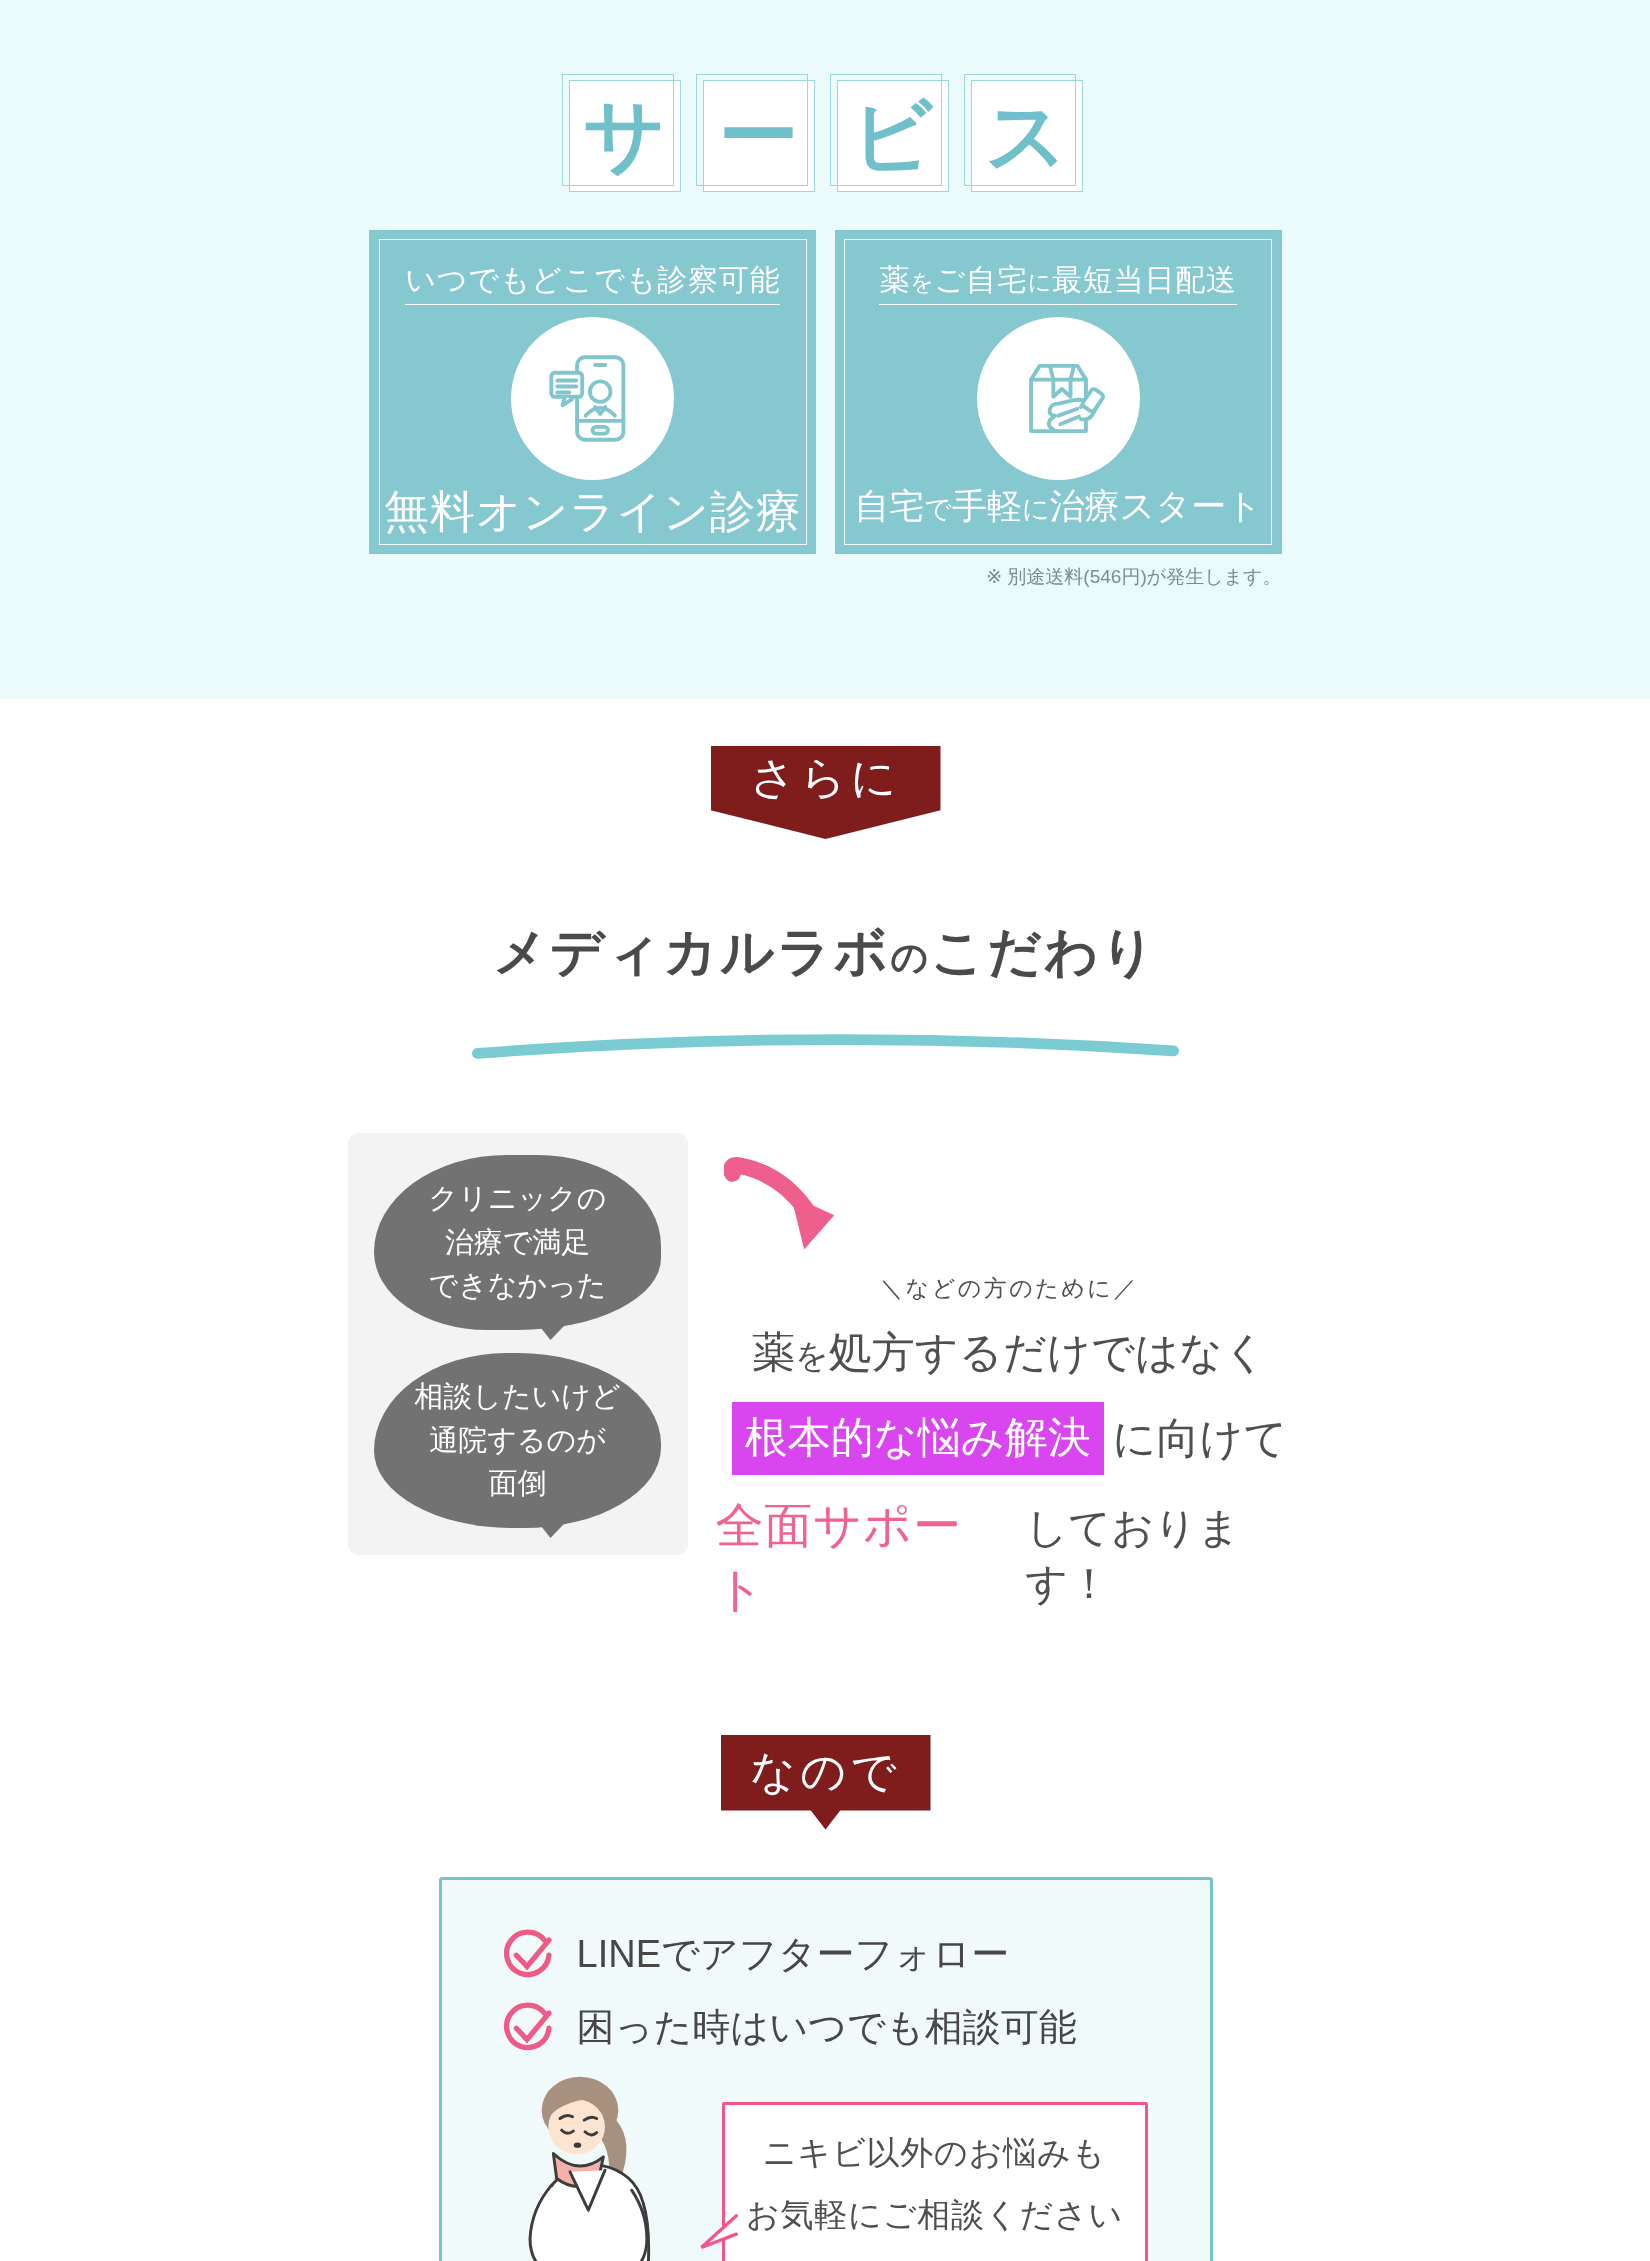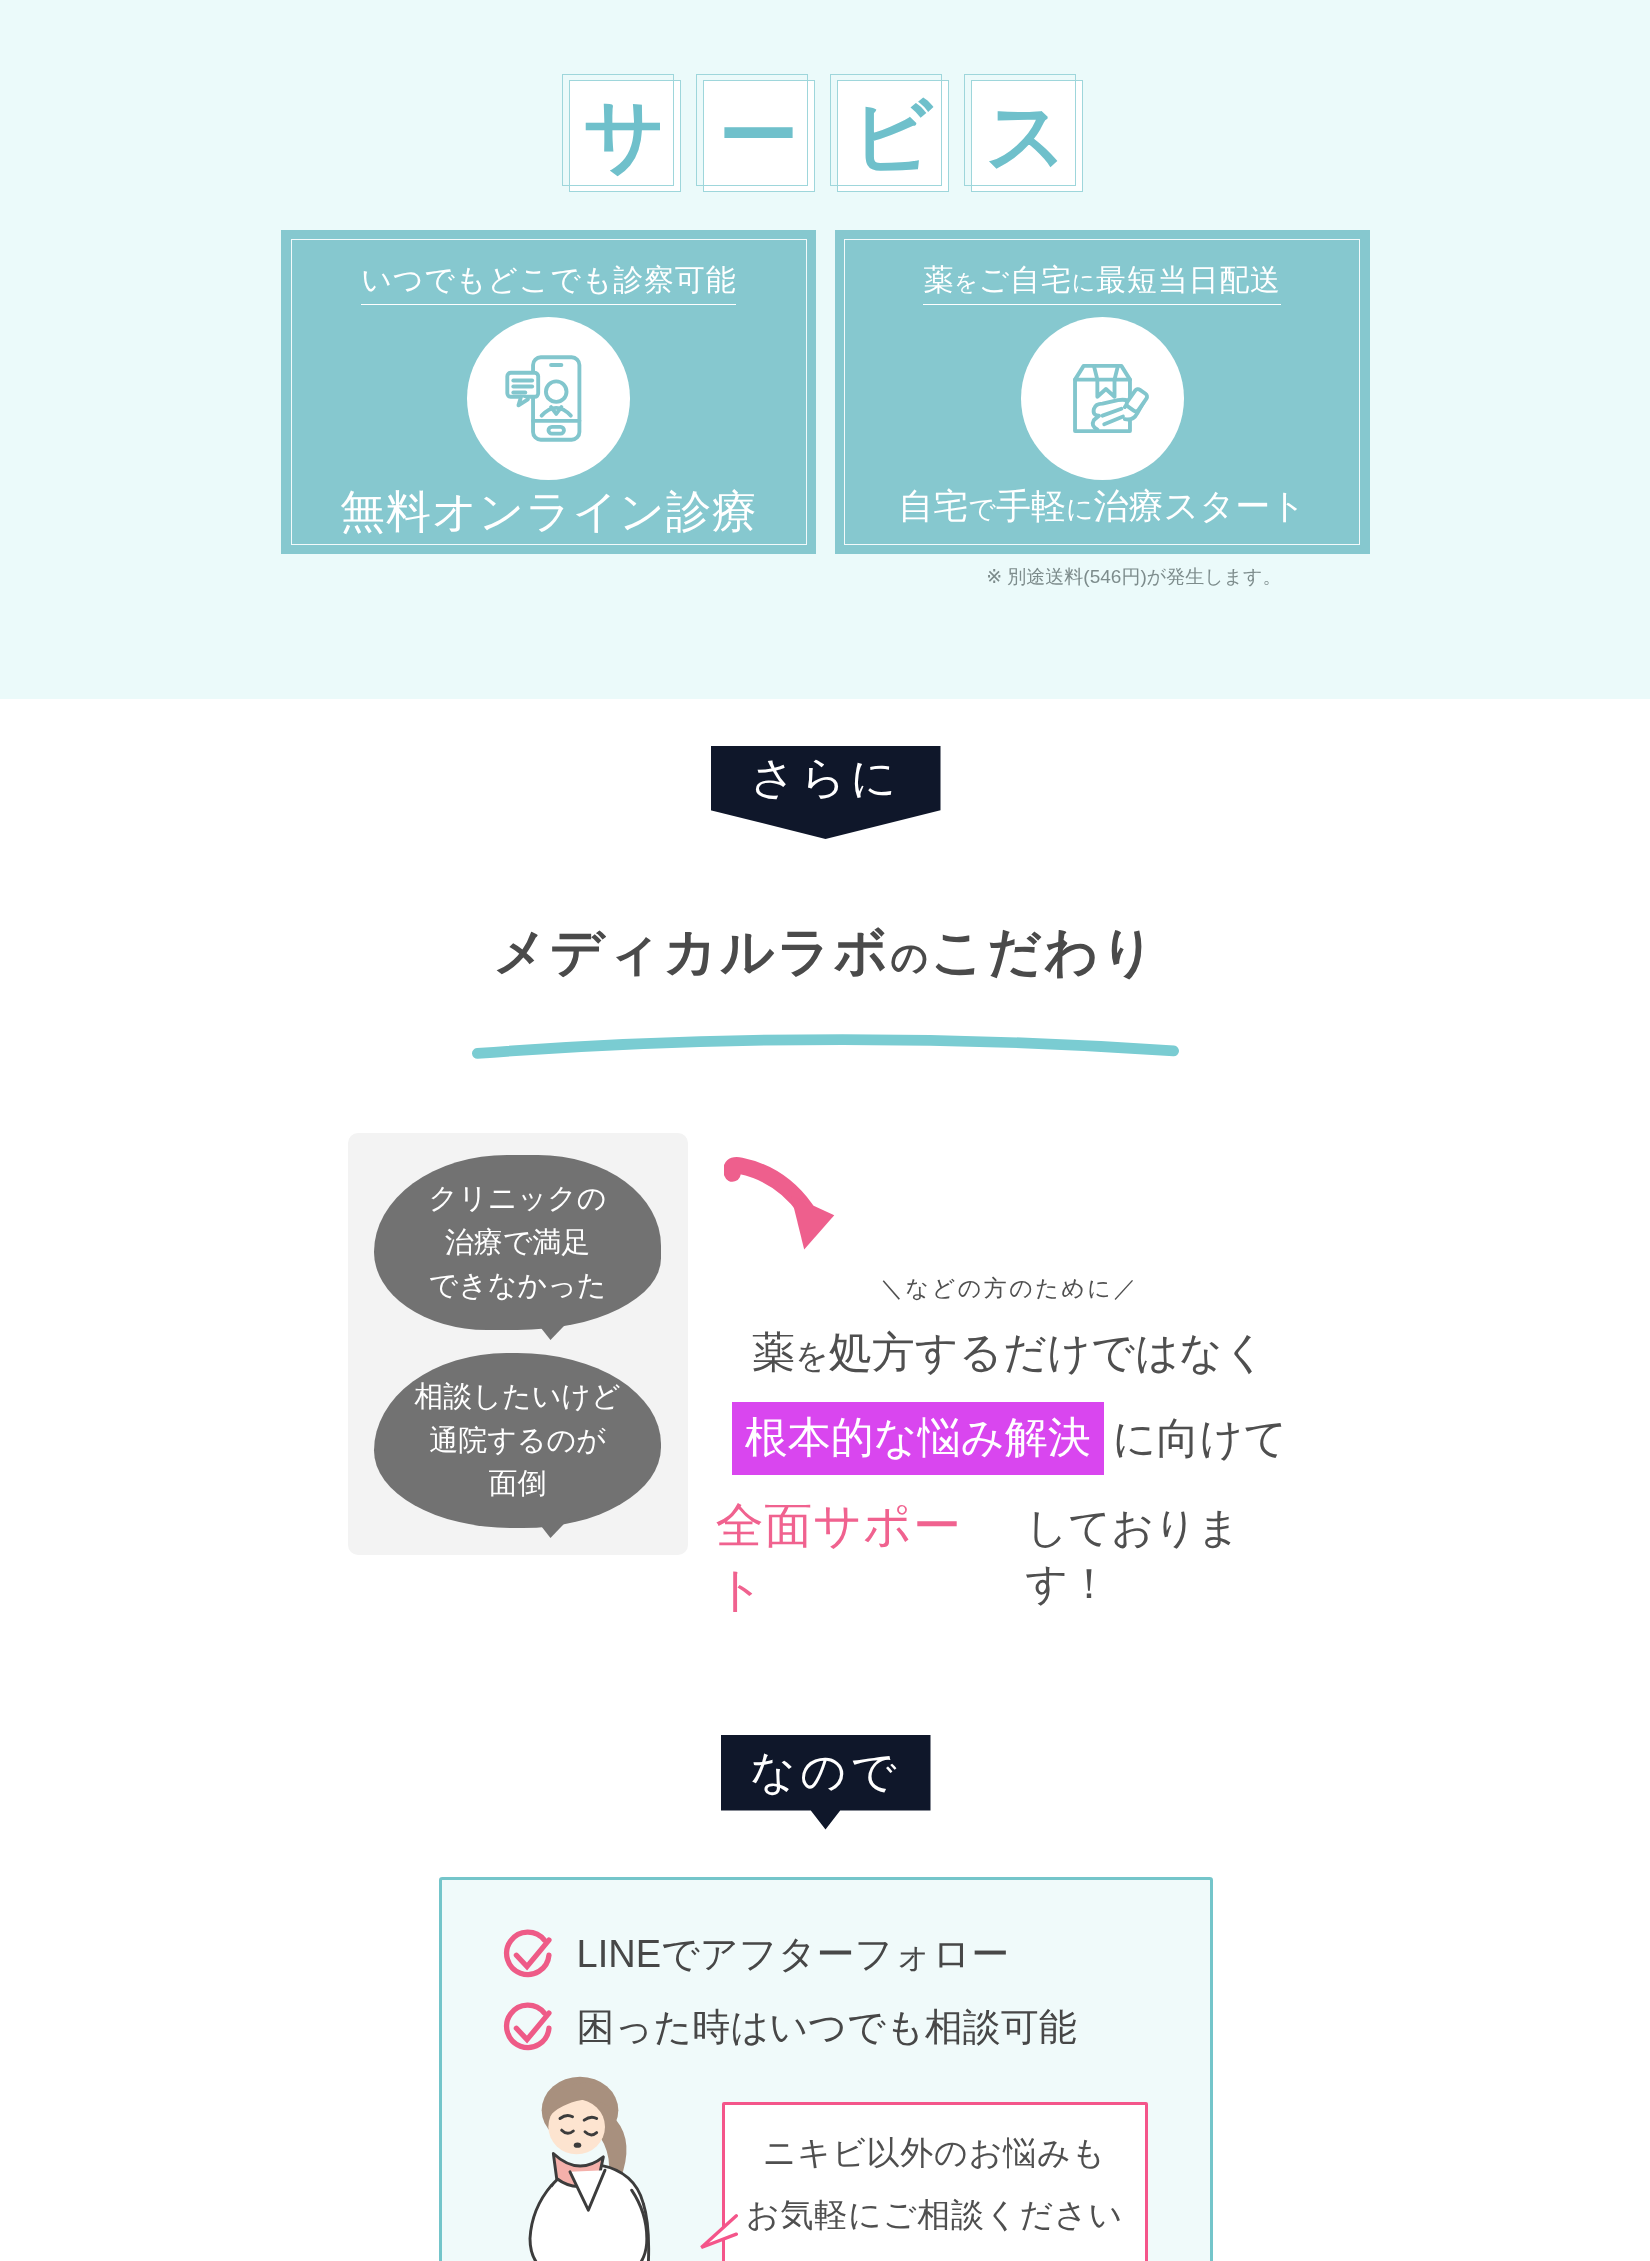--- a/index.html
+++ b/index.html
@@ -9,35 +9,35 @@
   
   .service-section{height:699px;background:#ebfafa;}
   .service-title{padding-top:80px;display:flex;justify-content:center;gap:22px;}
   .char-box{position:relative;width:110px;height:110px;background:#fff;border:1.7px solid #9ed6db;
     display:flex;align-items:center;justify-content:center;
     font-size:80px;font-weight:600;color:#6fc0cb;line-height:1;}
   .char-box::before{content:"";position:absolute;top:-7.5px;left:-7.5px;width:100%;height:100%;
     border:1.7px solid #9ed6db;pointer-events:none;}
 
   .cards{margin-top:38px;display:flex;justify-content:center;gap:18.3px;}
-  .card{position:relative;width:535px;height:324px;background:#86c8cf;text-align:center;box-sizing:border-box;}
+  .card{position:relative;width:447px;height:324px;background:#86c8cf;text-align:center;box-sizing:border-box;}
   .card::after{content:"";position:absolute;inset:9.2px;border:1.7px solid rgba(255,255,255,.9);pointer-events:none;}
   .card-label{display:inline-block;margin-top:33px;color:#fff;font-size:30px;letter-spacing:0.8px;
     border-bottom:1.7px solid #fff;padding-bottom:6.7px;line-height:1.15;}
   .card-label .sm{font-size:23px;}
   .card-circle{width:163px;height:163px;border-radius:50%;background:#fff;margin:11.7px auto 0;
     display:flex;align-items:center;justify-content:center;}
   .card-caption{color:#fff;margin-top:6.7px;line-height:1.1;}
   .caption-online{font-size:45px;letter-spacing:0.8px;}
   .caption-delivery{font-size:35px;}
   .caption-delivery .sm{font-size:27px;}
   .shipping-note{width:912px;margin:10px auto 0;text-align:right;font-size:19px;color:#7d8c8c;}
 
   
-  .badge{margin:0 auto;background:#0f172a;color:#fff;font-size:45px;letter-spacing:4.2px;
+  .badge{margin:0 auto;background:#7f1d1d;color:#fff;font-size:45px;letter-spacing:4.2px;
     display:flex;align-items:center;justify-content:center;box-sizing:border-box;}
   .badge-sarani{width:230px;height:93px;clip-path:polygon(0 0,100% 0,100% 69%,50% 100%,0 69%);
     padding-bottom:30px;margin-top:47px;}
   .badge-nanode{width:210px;height:95px;clip-path:polygon(0 0,100% 0,100% 80%,57% 80%,50% 100%,43% 80%,0 80%);
     padding-bottom:20px;margin-top:113px;}
 
   
   .feature-title{margin-top:83px;text-align:center;font-size:53px;font-weight:700;color:#4a4a4a;
     letter-spacing:2.5px;line-height:1.15;}
   .feature-title .sm{font-size:37px;}

